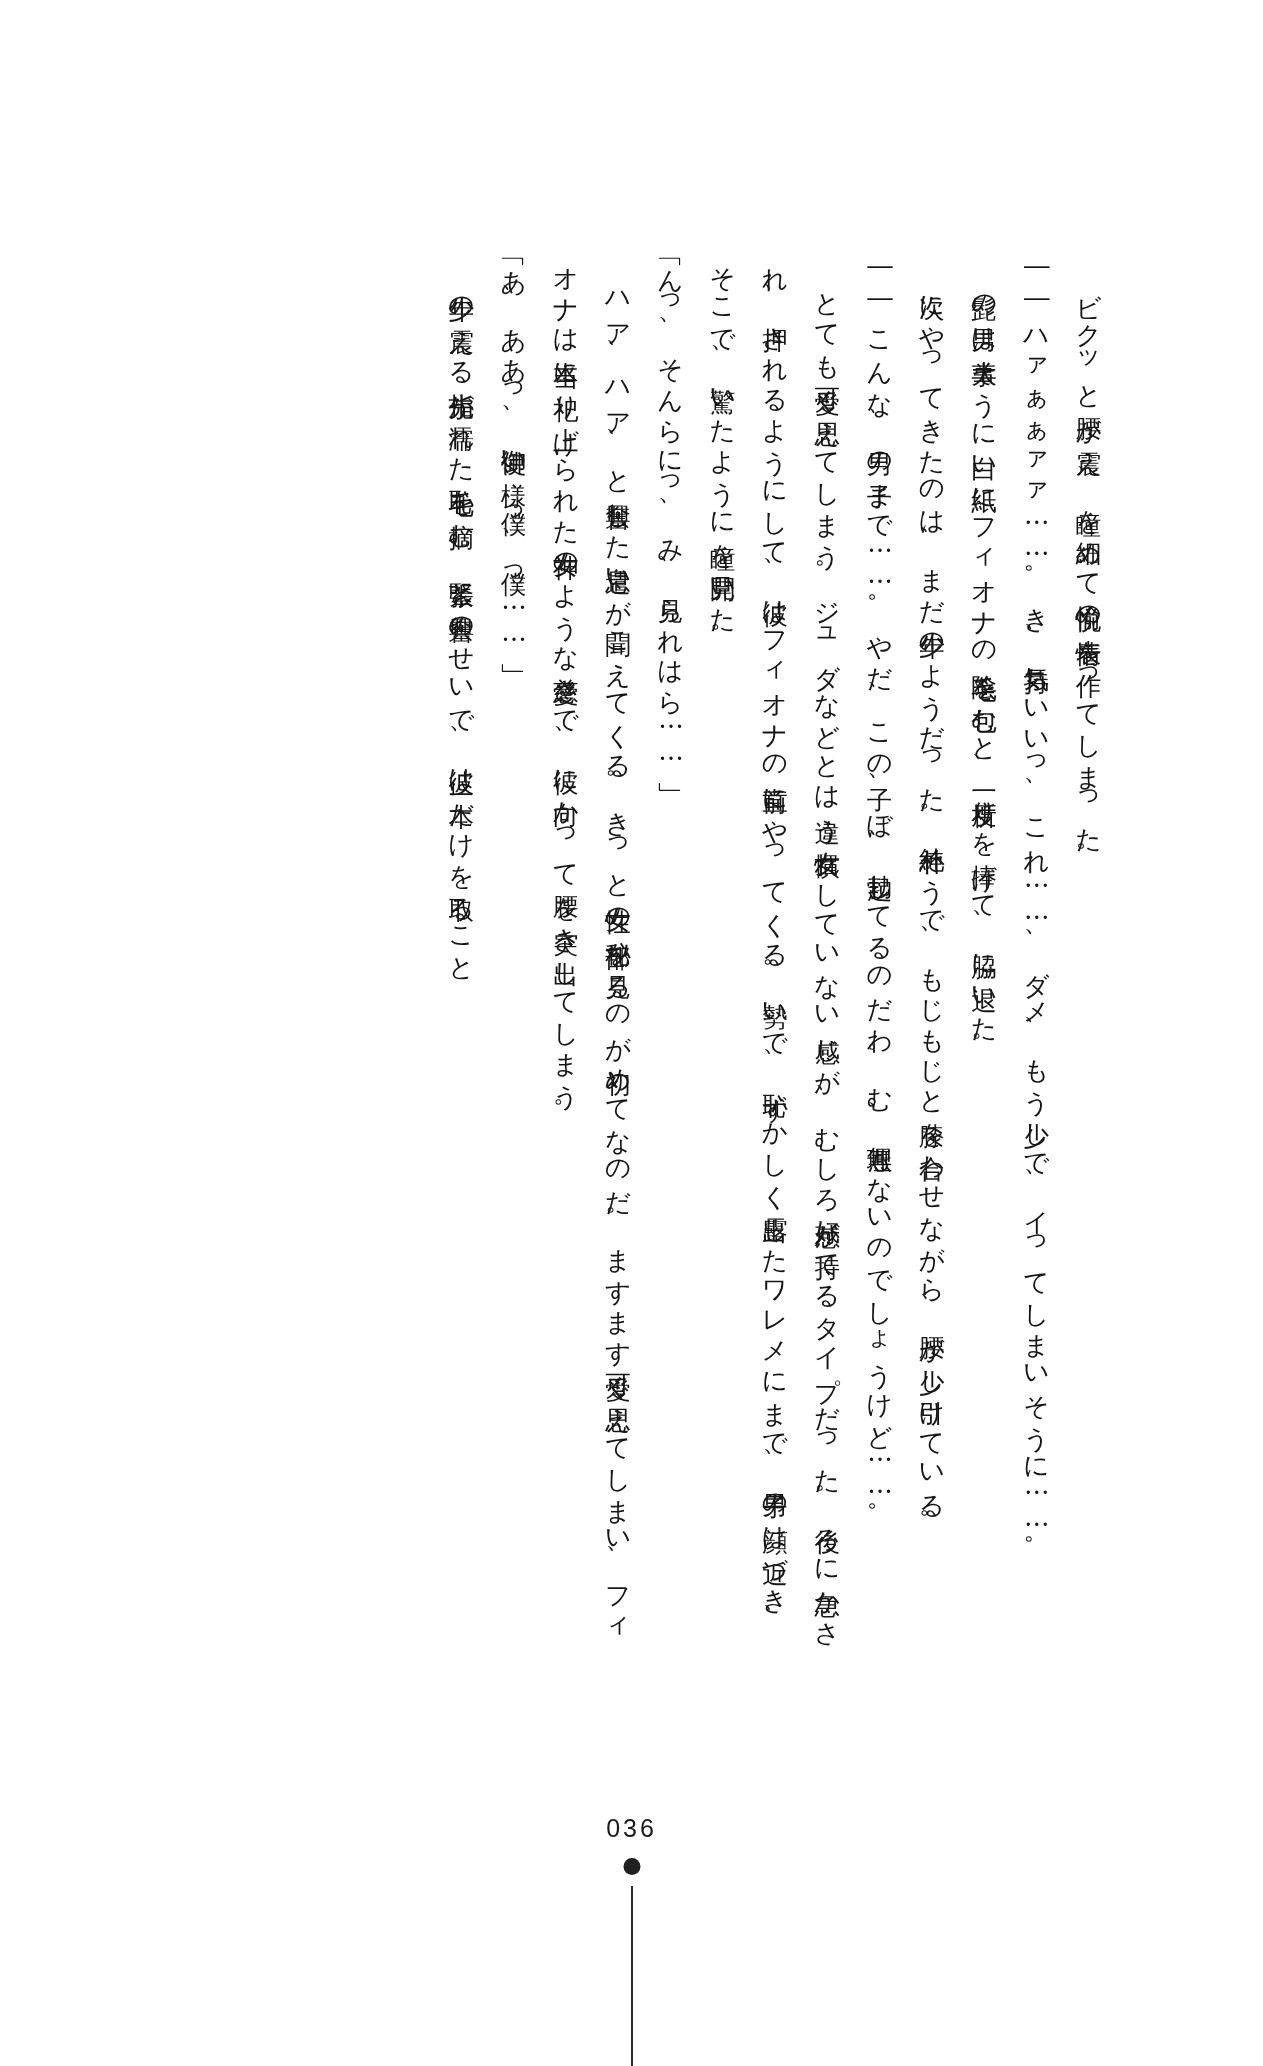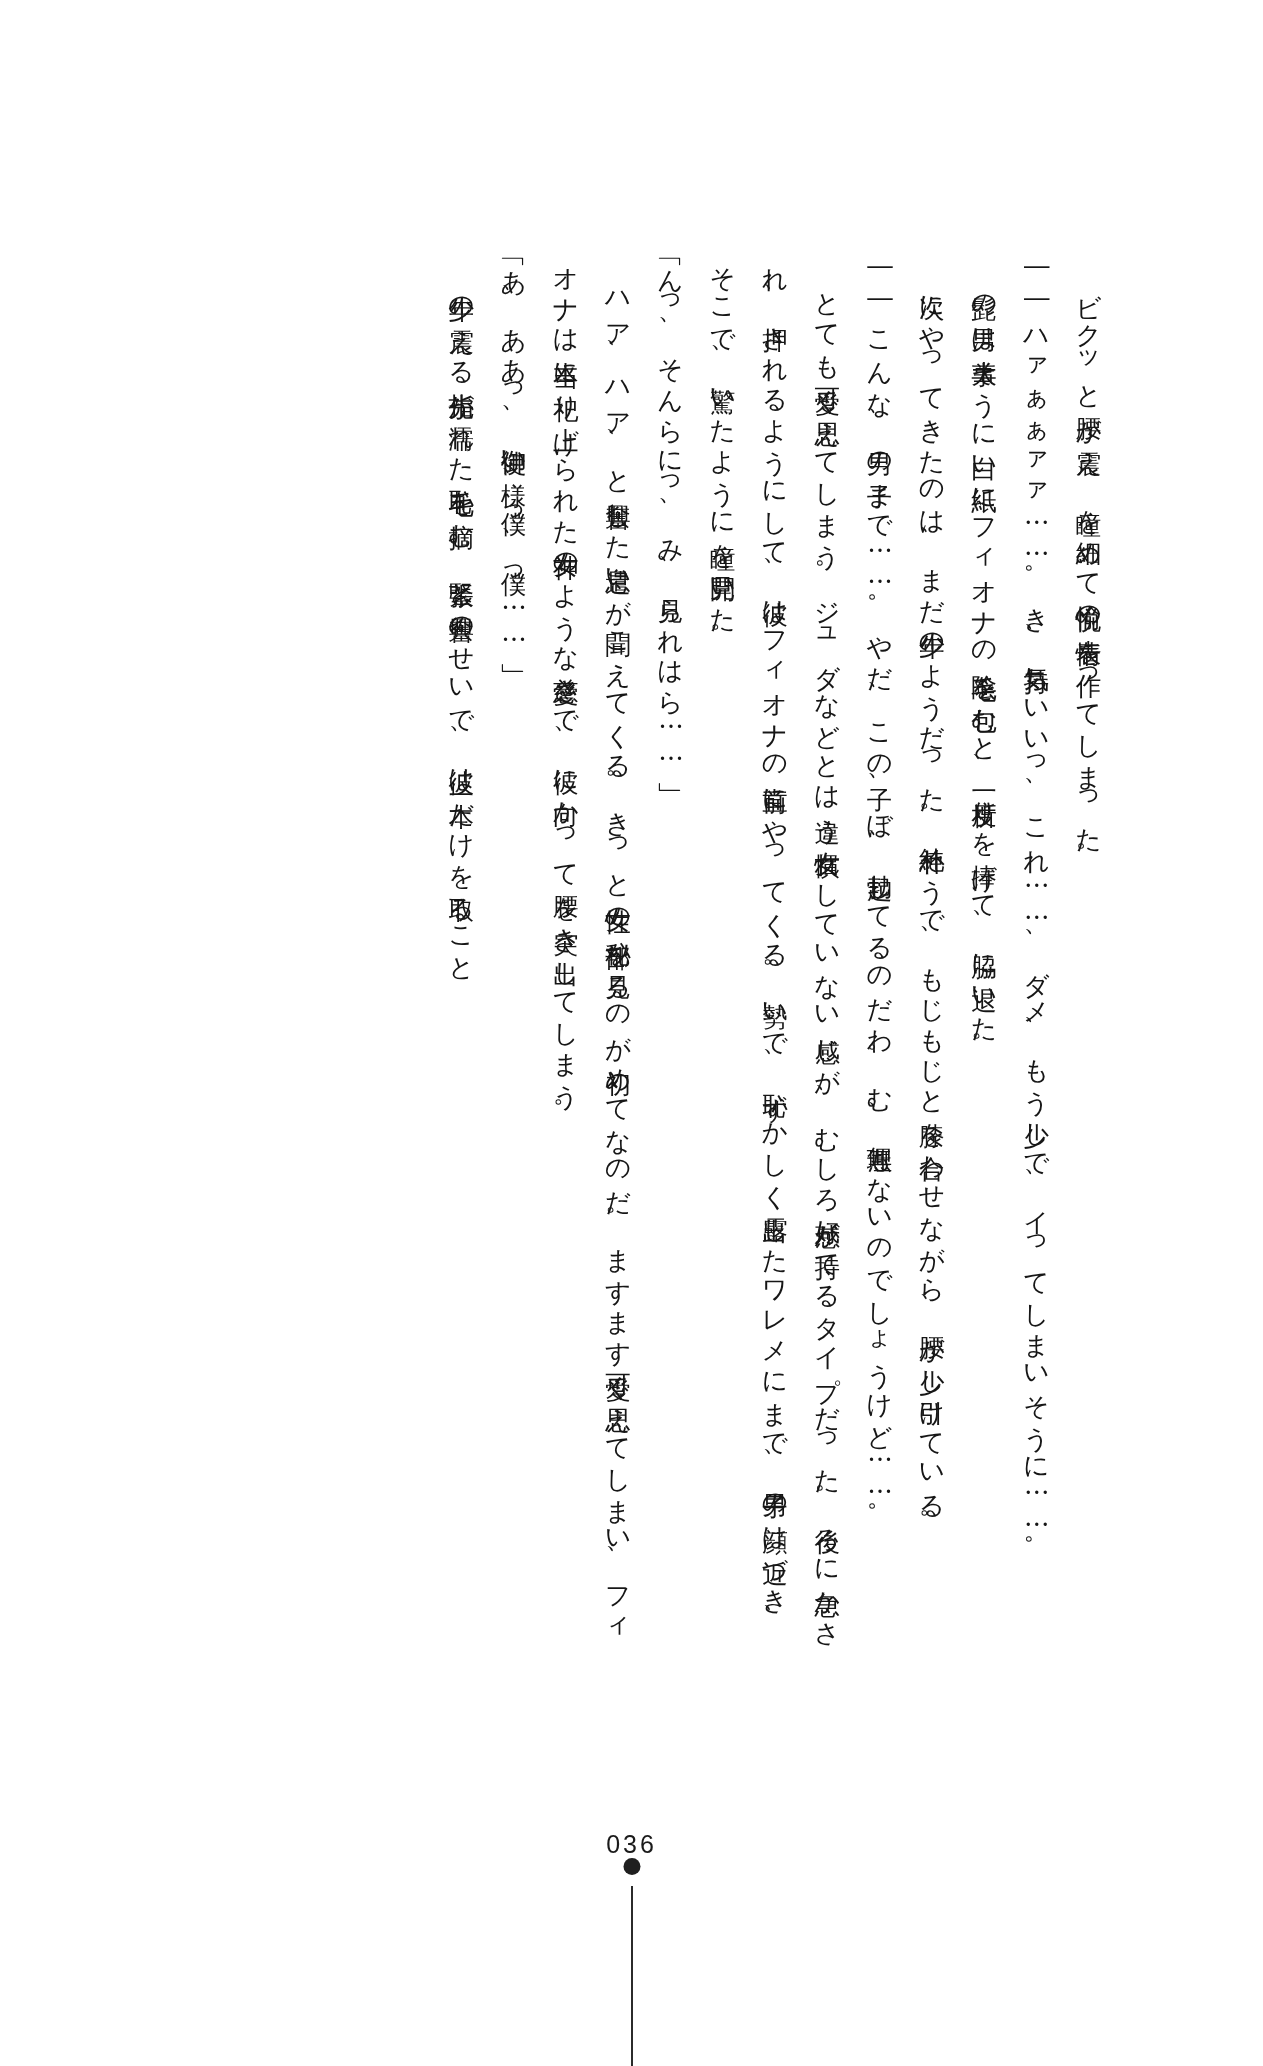--- a/index.html
+++ b/index.html
@@ -55,21 +55,20 @@
   #page-number {
     position: absolute;
     left: 0;
     right: 0;
     top: 1814px;
     text-align: center;
     font-size: 25px;
     letter-spacing: 3px;
     color: #1a1a1a;
     font-family: "Liberation Sans", sans-serif;
-    margin-top: 16px;
   }
 
   #footer-rule {
     position: absolute;
     left: 50%;
     top: 1886px;
     width: 2px;
     height: 180px;
     background: #2b2b2b;
     transform: translateX(-50%);

